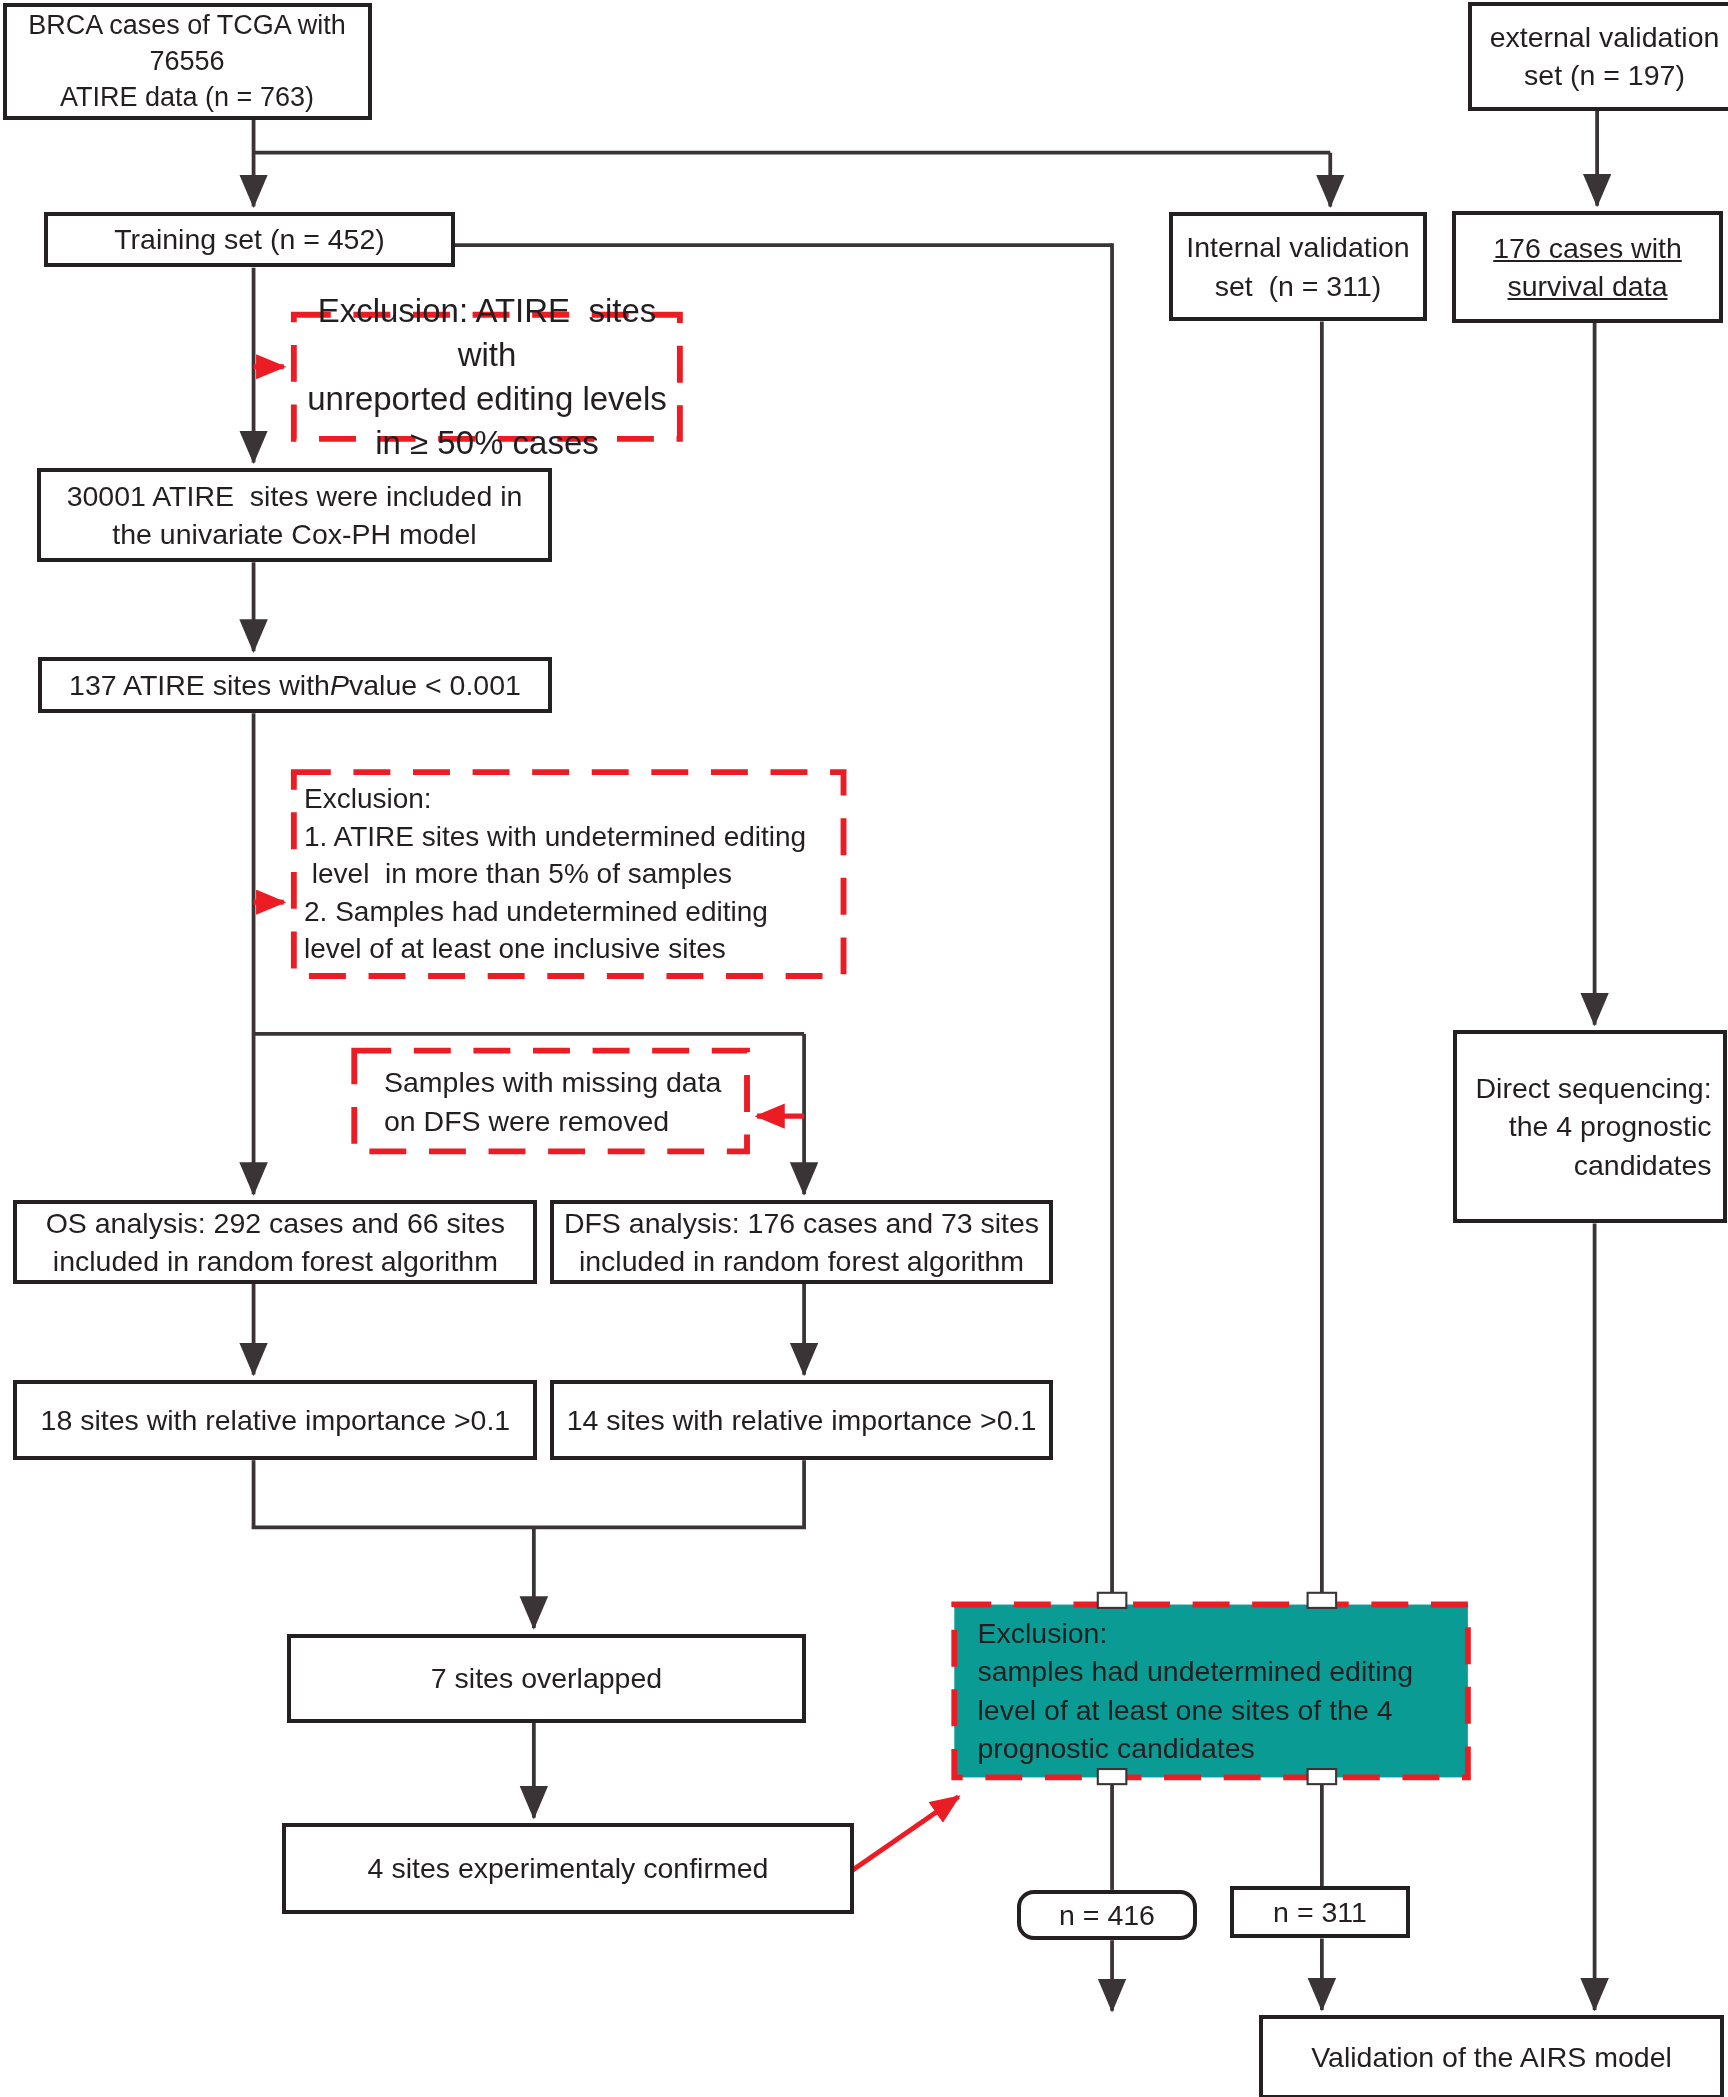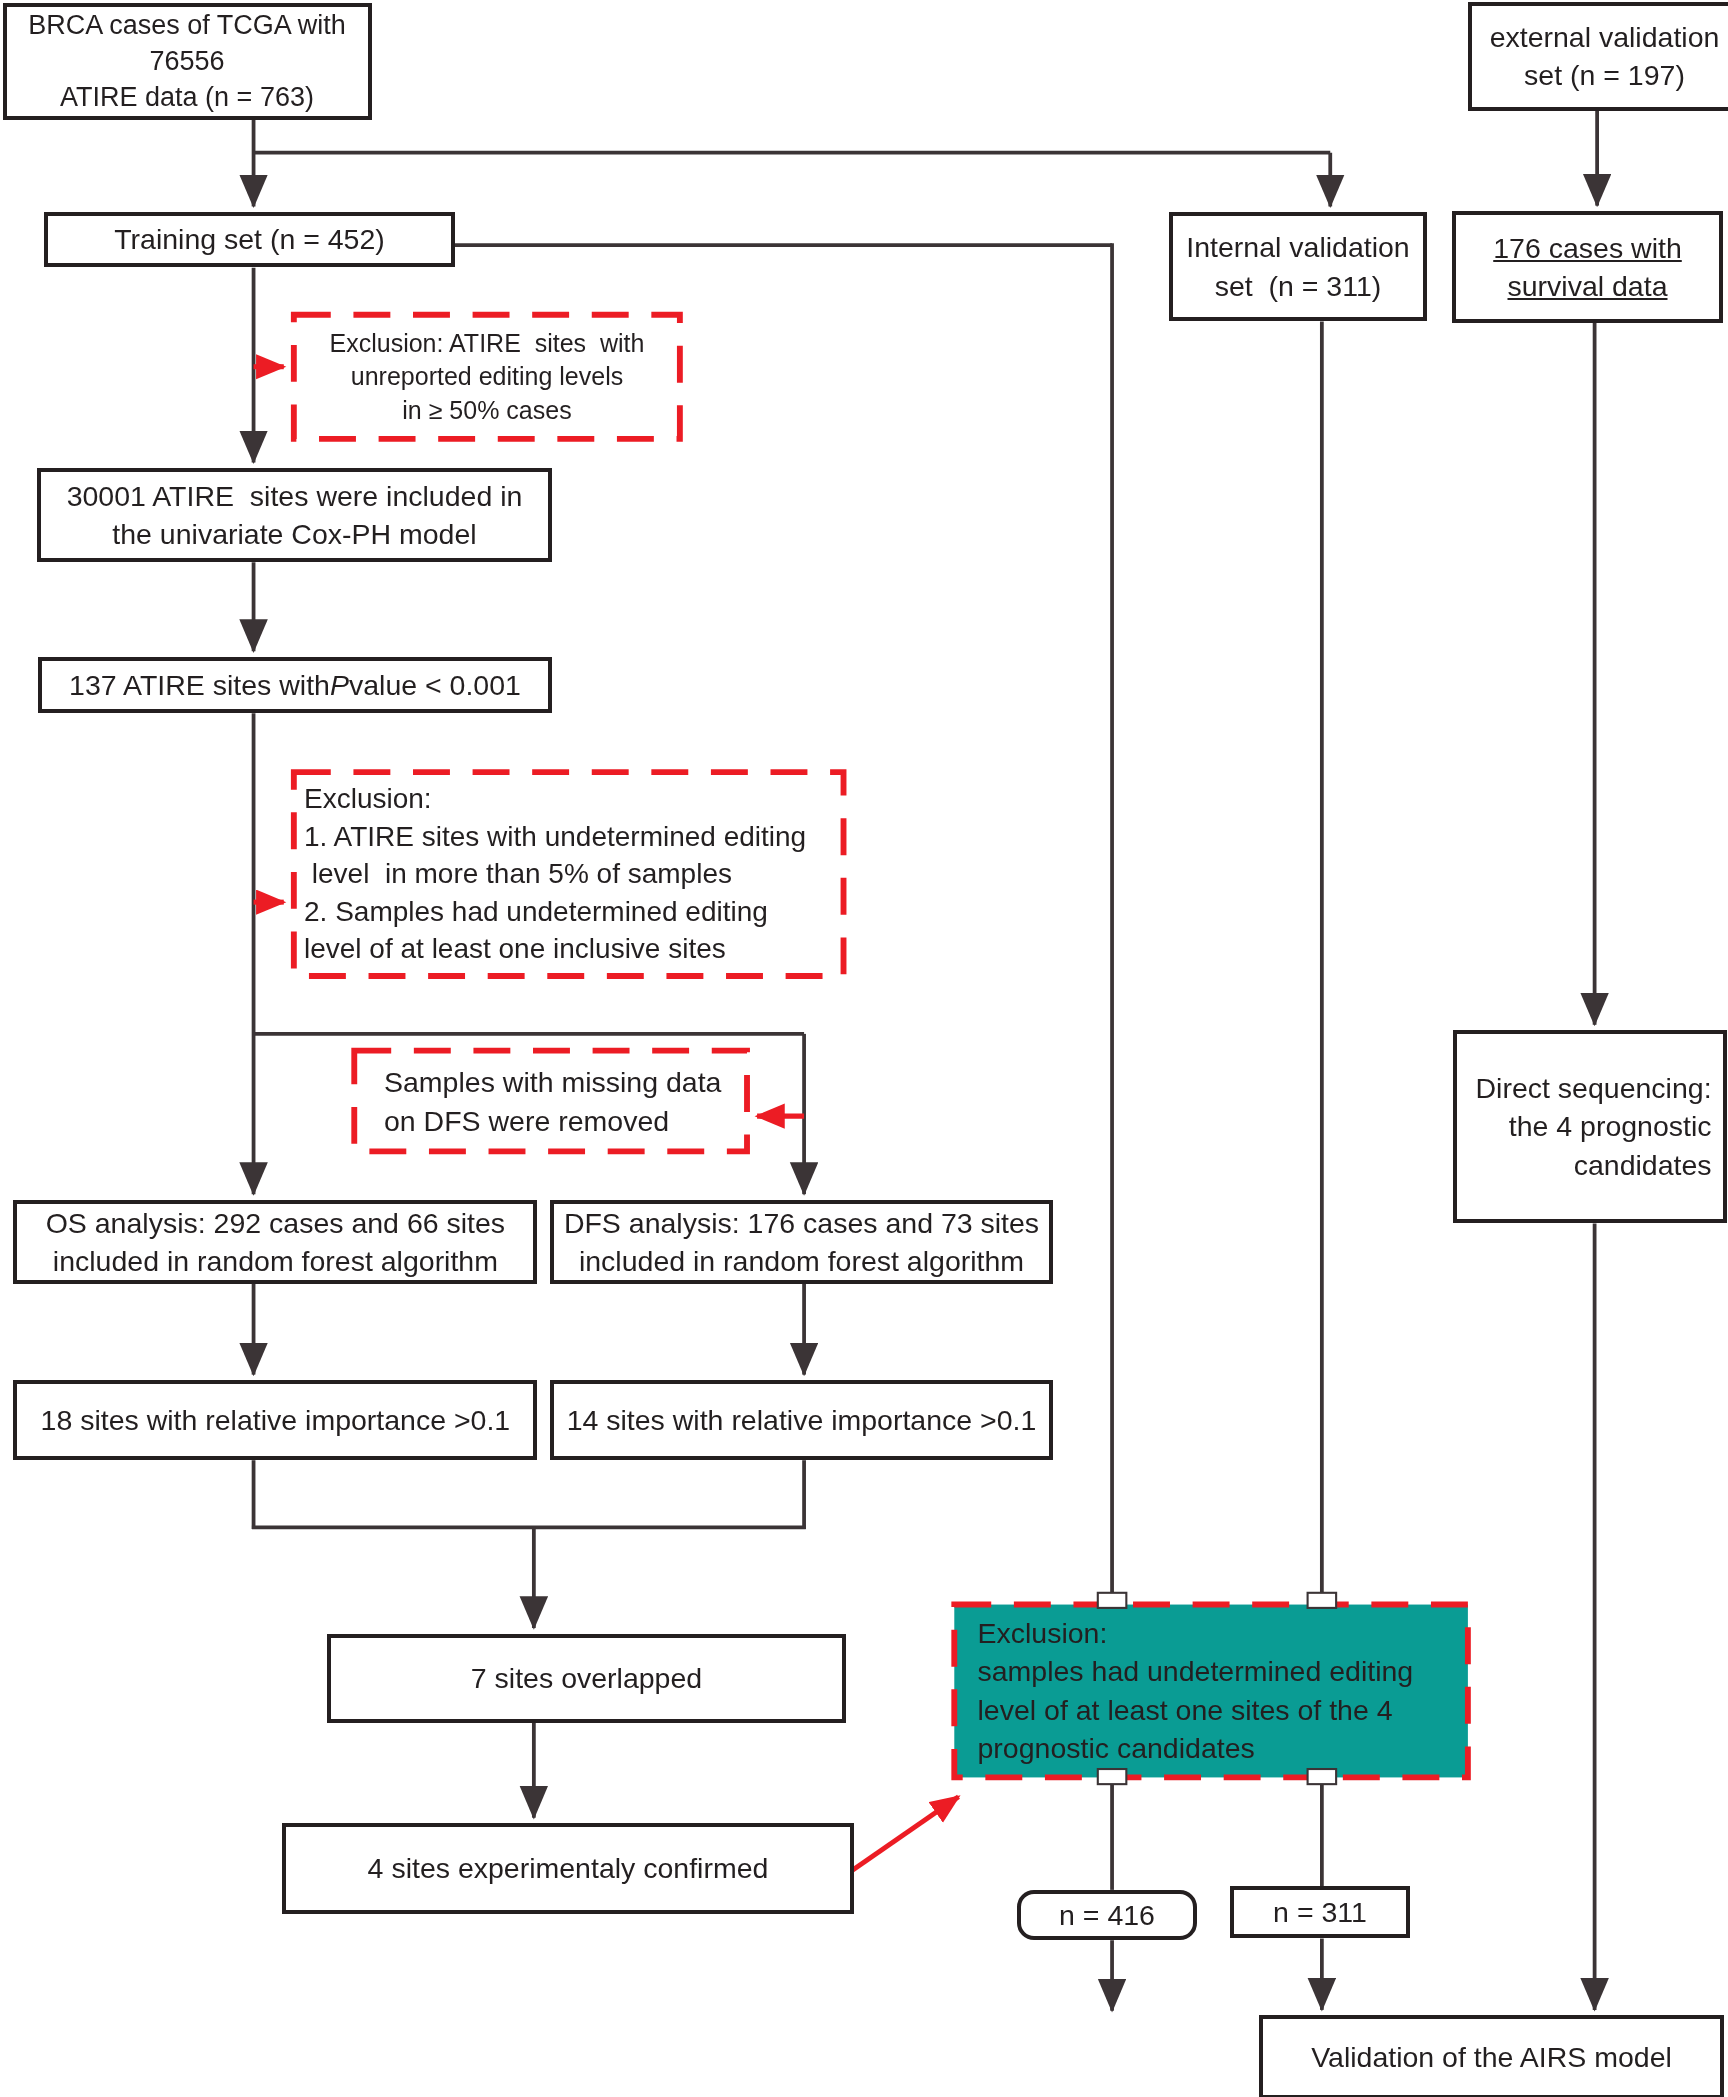--- a/index.html
+++ b/index.html
@@ -10,31 +10,31 @@
         display:flex;align-items:center;justify-content:center;text-align:center;
         white-space:pre-wrap;font-size:28.5px;line-height:1.34;}
   .dashed-label{border:none;background:transparent;}
   .leftalign{justify-content:flex-start;text-align:left;}
   
   #brca{left:2.5px;top:2.5px;width:369px;height:117px;font-size:27px;}
   #external{left:1450px;top:1.7px;width:273px;height:109px;margin-left:18px;}
   #train{left:44px;top:212px;width:411px;height:55px;}
   #internal{left:1169px;top:212px;width:258px;height:109px;}
   #c176{left:1452px;top:211px;width:271px;height:112px;text-decoration:underline;}
-  #exc1{left:294px;top:315px;width:386px;height:124px;font-size:25px;}
+  #exc1{left:294px;top:315px;width:386px;height:124px;font-size:33px;}
   #a30001{left:37px;top:468px;width:515px;height:94px;}
   #p137{left:38px;top:657px;width:514px;height:56px;white-space:normal;}
   #p137 .it{font-style:italic;}
   #exc2{left:294px;top:772px;width:550px;height:204px;font-size:28px;padding-left:10px;}
   #dfsrm{left:354px;top:1051px;width:393px;height:101px;padding-left:30px;}
   #os{left:13.4px;top:1200px;width:524px;height:84px;}
   #dfsb{left:550px;top:1200px;width:503px;height:84px;}
   #s18{left:13.4px;top:1380px;width:524px;height:80px;}
   #s14{left:550px;top:1380px;width:503px;height:80px;}
-  #o7{left:287px;top:1634px;width:519px;height:89px;margin-left:40px;}
+  #o7{left:287px;top:1634px;width:519px;height:89px;}
   #c4{left:282px;top:1823px;width:572px;height:91px;}
   #tealtext{left:954px;top:1604px;width:514px;height:173px;padding-left:23.5px;}
   #n416{left:1017px;top:1890px;width:180px;height:50px;border-radius:17px;}
   #n311{left:1230px;top:1886px;width:180px;height:52px;}
   #dev{left:784px;top:2016px;width:460px;height:79px;}
   #val{left:1259px;top:2015px;width:465px;height:84px;}
   #direct{left:1453px;top:1030px;width:274px;height:193px;padding-left:18.5px;text-align:right;}
 </style>
 </head>
 <body>

